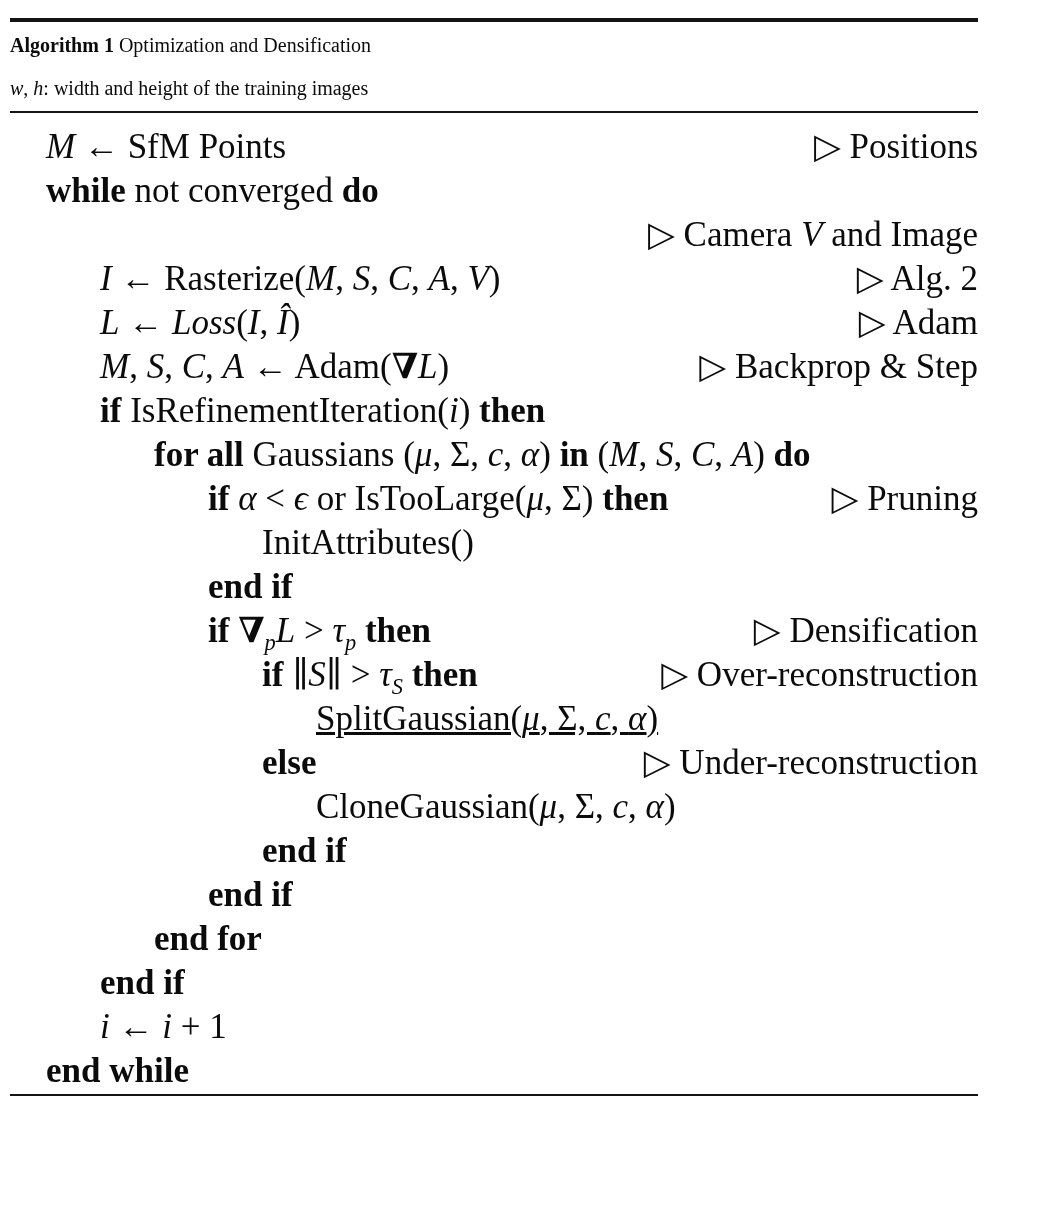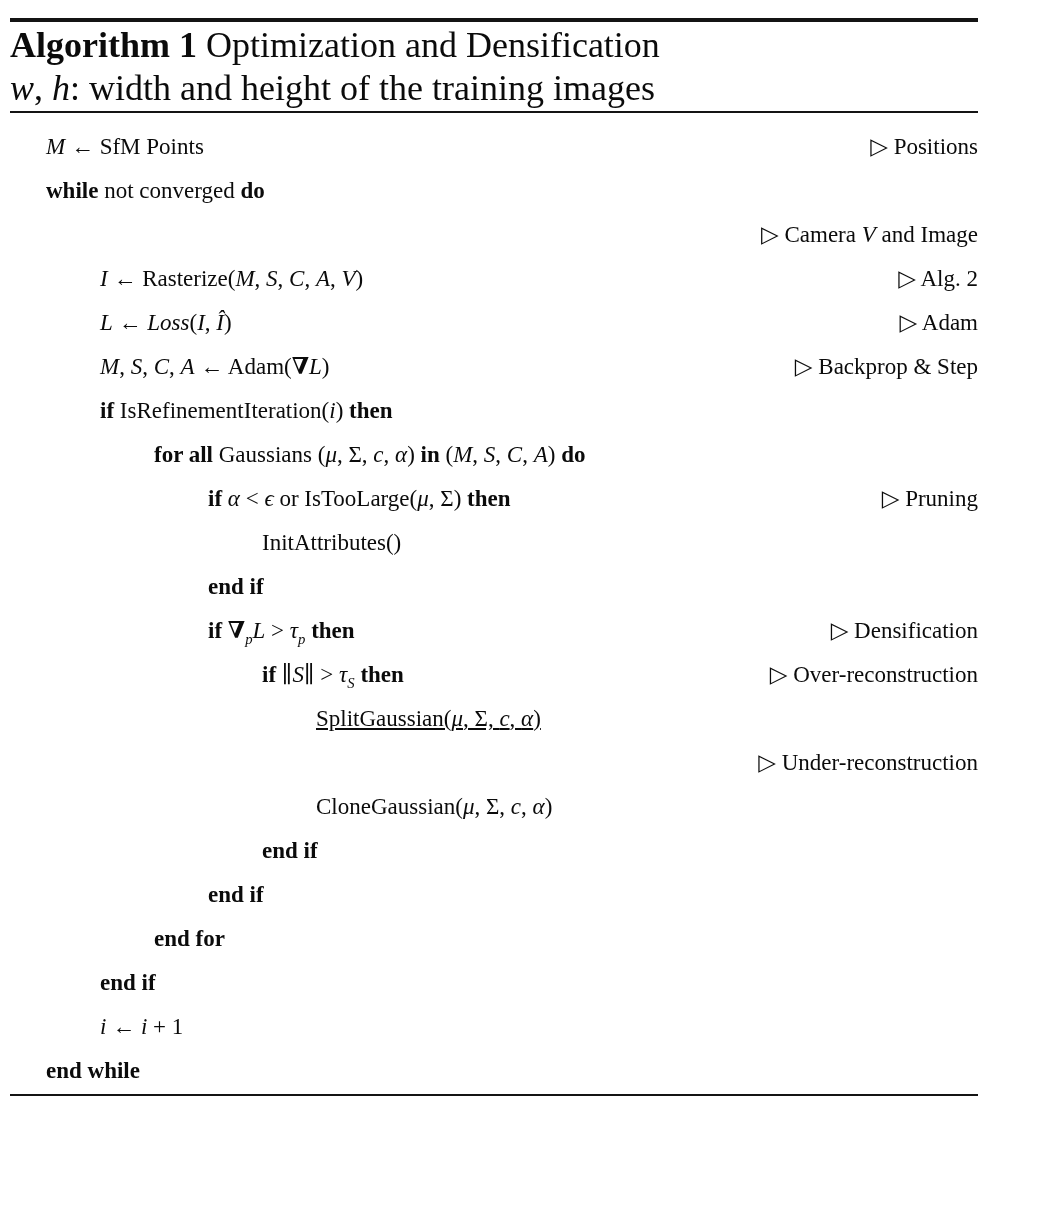--- a/index.html
+++ b/index.html
@@ -22,31 +22,31 @@
   .rule {
     width: 100%;
     background: #141414;
   }
   .rule.thick { height: 4px; }
   .rule.thin  { height: 2px; }
   .header {
     padding: 2px 0 1px 0;
   }
   .hline {
-    font-size: 36px;
+    font-size: 20px;
     line-height: 43px;
     white-space: pre;
   }
   .codeblock {
     padding: 12px 0 0 36px;
   }
   .code-line {
     display: flex;
     align-items: baseline;
-    font-size: 23px;
+    font-size: 35px;
     line-height: 44px;
     height: 44px;
     white-space: pre;
   }
   .code-part { white-space: pre; }
   .comment-part {
     margin-left: auto;
     white-space: pre;
     text-align: right;
   }
@@ -80,21 +80,21 @@
       <div class="code-line"><span class="code-part" style="padding-left: 54px;"><span class="seg-it">L</span><span class="seg-rm"> ← </span><span class="seg-it">Loss</span><span class="seg-rm">(</span><span class="seg-it">I</span><span class="seg-rm">, </span><span class="seg-it">Î</span><span class="seg-rm">)</span></span><span class="comment-part"><span class="seg-rm">▷ Adam</span></span></div>
       <div class="code-line"><span class="code-part" style="padding-left: 54px;"><span class="seg-it">M</span><span class="seg-rm">, </span><span class="seg-it">S</span><span class="seg-rm">, </span><span class="seg-it">C</span><span class="seg-rm">, </span><span class="seg-it">A</span><span class="seg-rm"> ← Adam(</span><span class="seg-nab">∇</span><span class="seg-it">L</span><span class="seg-rm">)</span></span><span class="comment-part"><span class="seg-rm">▷ Backprop &amp; Step</span></span></div>
       <div class="code-line"><span class="code-part" style="padding-left: 54px;"><span class="seg-kw">if</span><span class="seg-rm"> IsRefinementIteration(</span><span class="seg-it">i</span><span class="seg-rm">) </span><span class="seg-kw">then</span></span></div>
       <div class="code-line"><span class="code-part" style="padding-left: 108px;"><span class="seg-kw">for all</span><span class="seg-rm"> Gaussians (</span><span class="seg-it">μ</span><span class="seg-rm">, Σ, </span><span class="seg-it">c</span><span class="seg-rm">, </span><span class="seg-it">α</span><span class="seg-rm">) </span><span class="seg-kw">in</span><span class="seg-rm"> (</span><span class="seg-it">M</span><span class="seg-rm">, </span><span class="seg-it">S</span><span class="seg-rm">, </span><span class="seg-it">C</span><span class="seg-rm">, </span><span class="seg-it">A</span><span class="seg-rm">) </span><span class="seg-kw">do</span></span></div>
       <div class="code-line"><span class="code-part" style="padding-left: 162px;"><span class="seg-kw">if</span><span class="seg-rm"> </span><span class="seg-it">α</span><span class="seg-rm"> &lt; </span><span class="seg-it">ϵ</span><span class="seg-rm"> or IsTooLarge(</span><span class="seg-it">μ</span><span class="seg-rm">, Σ) </span><span class="seg-kw">then</span></span><span class="comment-part"><span class="seg-rm">▷ Pruning</span></span></div>
       <div class="code-line"><span class="code-part" style="padding-left: 216px;"><span class="seg-rm">InitAttributes()</span></span></div>
       <div class="code-line"><span class="code-part" style="padding-left: 162px;"><span class="seg-kw">end if</span></span></div>
       <div class="code-line"><span class="code-part" style="padding-left: 162px;"><span class="seg-kw">if</span><span class="seg-rm"> </span><span class="seg-nab">∇</span><span class="seg-subit">p</span><span class="seg-it">L</span><span class="seg-rm"> &gt; </span><span class="seg-it">τ</span><span class="seg-subit">p</span><span class="seg-rm"> </span><span class="seg-kw">then</span></span><span class="comment-part"><span class="seg-rm">▷ Densification</span></span></div>
       <div class="code-line"><span class="code-part" style="padding-left: 216px;"><span class="seg-kw">if</span><span class="seg-rm"> ∥</span><span class="seg-it">S</span><span class="seg-rm">∥ &gt; </span><span class="seg-it">τ</span><span class="seg-subit">S</span><span class="seg-rm"> </span><span class="seg-kw">then</span></span><span class="comment-part"><span class="seg-rm">▷ Over-reconstruction</span></span></div>
       <div class="code-line"><span class="code-part" style="padding-left: 270px; text-decoration: underline;"><span class="seg-rm">SplitGaussian(</span><span class="seg-it">μ</span><span class="seg-rm">, Σ, </span><span class="seg-it">c</span><span class="seg-rm">, </span><span class="seg-it">α</span><span class="seg-rm">)</span></span></div>
-      <div class="code-line"><span class="comment-part"><span class="seg-rm">▷ Under-reconstruction</span></span></div>
+      <div class="code-line"><span class="code-part" style="padding-left: 216px;"><span class="seg-kw">else</span></span><span class="comment-part"><span class="seg-rm">▷ Under-reconstruction</span></span></div>
       <div class="code-line"><span class="code-part" style="padding-left: 270px;"><span class="seg-rm">CloneGaussian(</span><span class="seg-it">μ</span><span class="seg-rm">, Σ, </span><span class="seg-it">c</span><span class="seg-rm">, </span><span class="seg-it">α</span><span class="seg-rm">)</span></span></div>
       <div class="code-line"><span class="code-part" style="padding-left: 216px;"><span class="seg-kw">end if</span></span></div>
       <div class="code-line"><span class="code-part" style="padding-left: 162px;"><span class="seg-kw">end if</span></span></div>
       <div class="code-line"><span class="code-part" style="padding-left: 108px;"><span class="seg-kw">end for</span></span></div>
       <div class="code-line"><span class="code-part" style="padding-left: 54px;"><span class="seg-kw">end if</span></span></div>
       <div class="code-line"><span class="code-part" style="padding-left: 54px;"><span class="seg-it">i</span><span class="seg-rm"> ← </span><span class="seg-it">i</span><span class="seg-rm"> + 1</span></span></div>
       <div class="code-line"><span class="code-part" style="padding-left: 0px;"><span class="seg-kw">end while</span></span></div>
     </div>
   <div class="bottom-rule-wrap">
     <div class="rule thin"></div>

